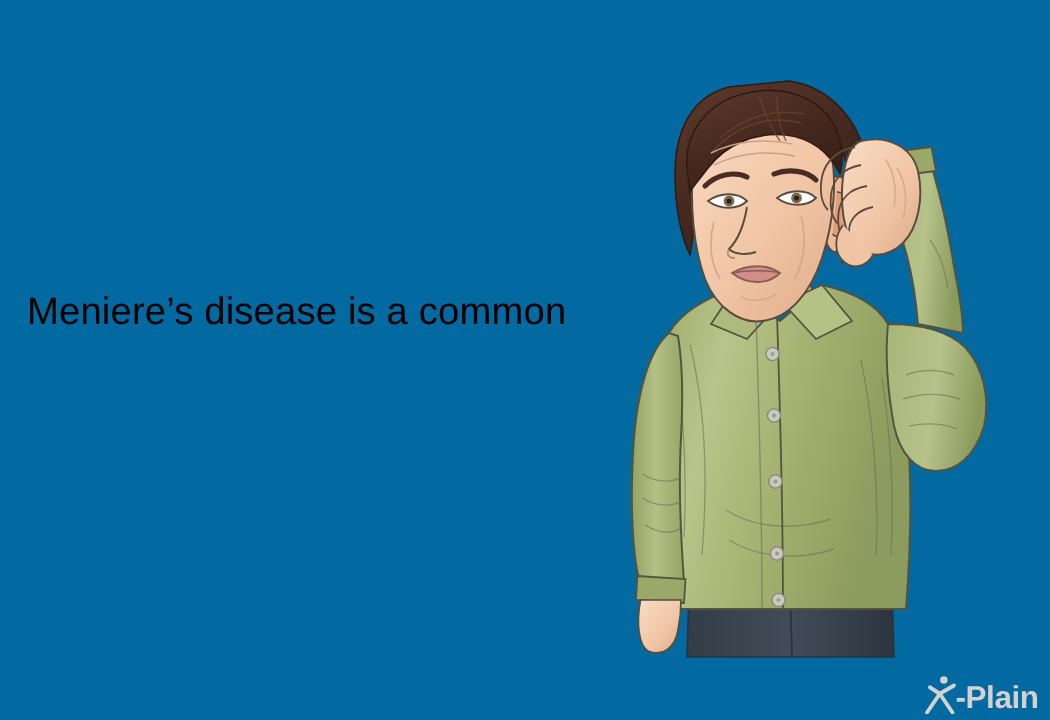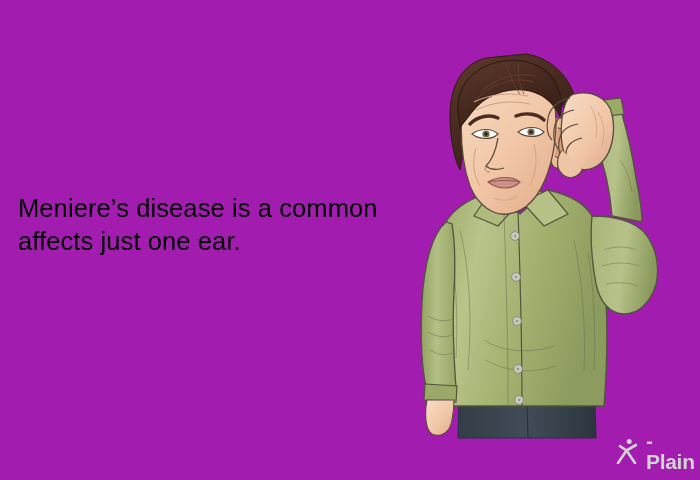--- a/index.html
+++ b/index.html
@@ -4,21 +4,21 @@
 <style>
   html, body {
     margin: 0;
     padding: 0;
     background: #ffffff;
   }
   #page {
     position: relative;
     width: 700px;
     height: 480px;
-    background: #a21caf;
+    background: #0369a1;
     overflow: hidden;
     font-family: "Liberation Sans", sans-serif;
   }
 
   
   #caption {
     position: absolute;
     left: 18px;
     top: 192px;
     width: 412px;
@@ -43,26 +43,25 @@
   #illustration svg {
     display: block;
     width: 100%;
     height: 100%;
   }
 
   
   #logo {
     position: absolute;
     left: 616px;
-    top: 436px;
+    top: 446px;
     width: 80px;
     height: 30px;
     display: flex;
-    align-items: center;
-    gap: 9px;
+    align-items: flex-end;
   }
   #logo .mark {
     width: 24px;
     height: 26px;
     flex: 0 0 auto;
   }
   #logo .wordmark {
     font-family: "Liberation Sans", sans-serif;
     font-size: 21px;
     font-weight: 600;
@@ -72,21 +71,20 @@
     letter-spacing: -0.3px;
   }
 </style>
 </head>
 <body>
 
 <div id="page">
 
   <div id="caption">
     <div class="line">Meniere’s disease is a common</div>
-    <div class="line">affects just one ear.</div>
   </div>
 
   <div id="illustration">
     <svg viewBox="0 0 290 400" xmlns="http://www.w3.org/2000/svg">
       <defs>
         <linearGradient id="shirtGrad" x1="0" y1="0" x2="1" y2="0.3">
           <stop offset="0%" stop-color="#98a665"></stop>
           <stop offset="32%" stop-color="#b9c48a"></stop>
           <stop offset="62%" stop-color="#a4b170"></stop>
           <stop offset="100%" stop-color="#8c9b5e"></stop>

